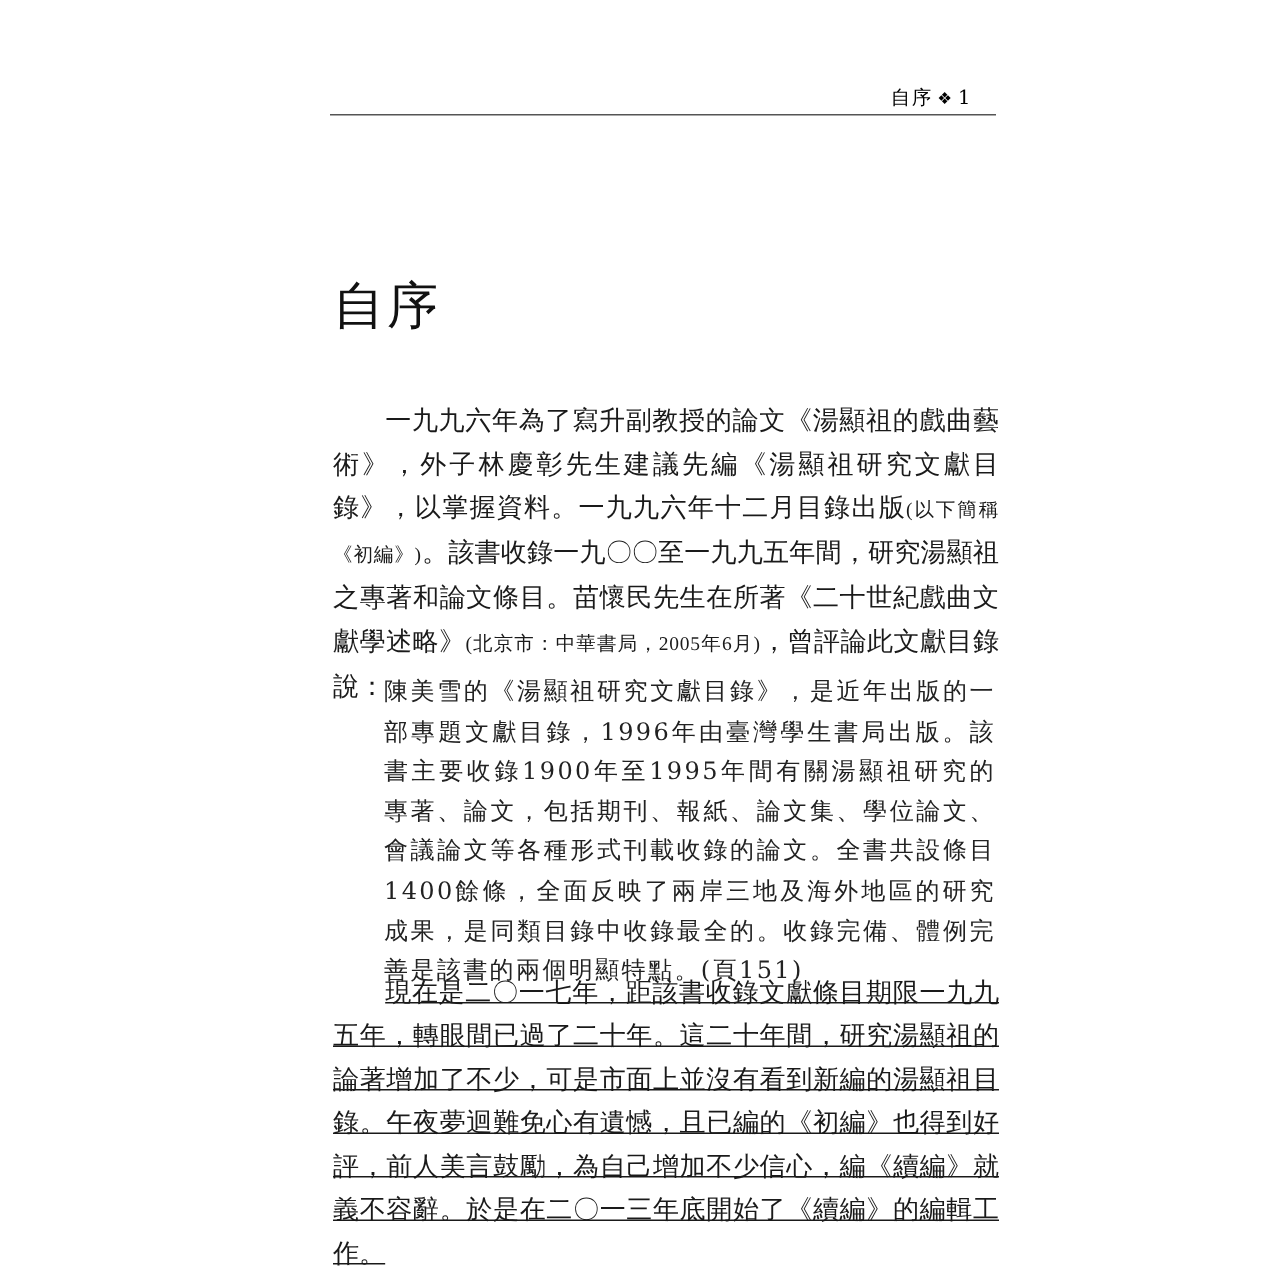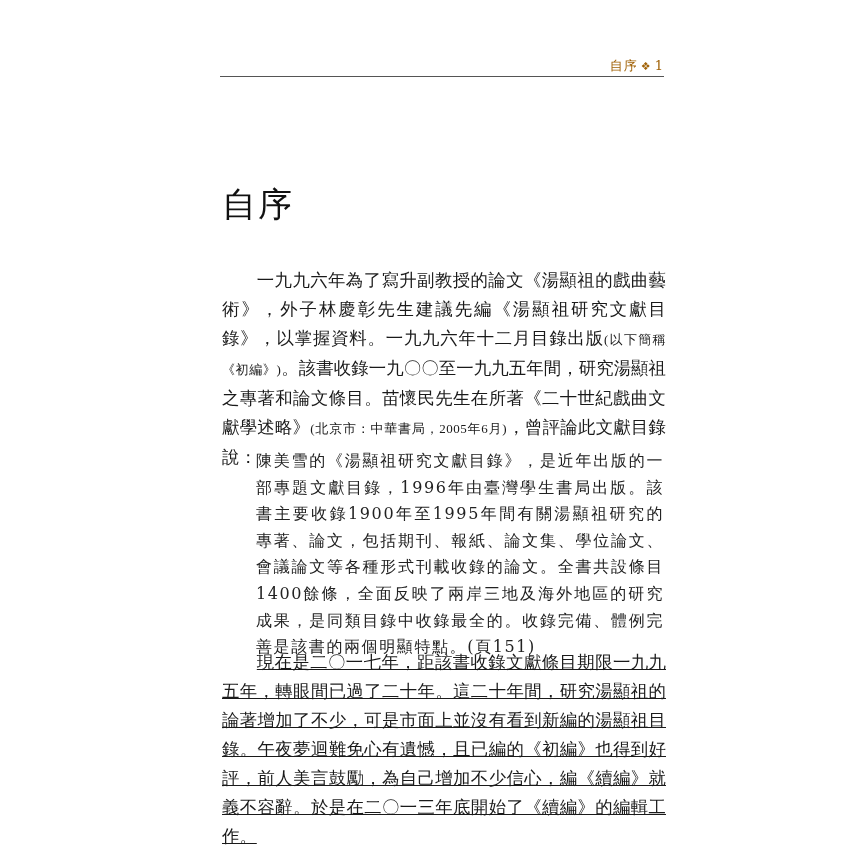--- a/index.html
+++ b/index.html
@@ -1,21 +1,21 @@
 <!DOCTYPE html>
 <html><head>
 <meta charset="utf-8">
 <style>
   html, body { margin: 0; padding: 0; background: #ffffff; }
   body { width: 850px; height: 850px; position: relative; overflow: hidden;
          font-family: "DejaVu Serif", "Liberation Serif", serif; color: #1a1a1a; }
   .running-head { position: absolute; left: 220px; top: 58px; width: 444px; height: 18px;
                   border-bottom: 1.5px solid #555; }
-  .running-head .rh-text { position: absolute; right: 0; top: 0; font-size: 13px; line-height: 16px;
-                           letter-spacing: 1px; color: #a16207; }
+  .running-head .rh-text { position: absolute; right: 16px; top: 0; font-size: 13px; line-height: 16px;
+                           letter-spacing: 1px; color: #000000; }
   .running-head .diamond { font-size: 11px; margin: 0 3px; }
   .title { position: absolute; left: 222px; top: 184px; font-size: 34px; line-height: 40px;
            letter-spacing: 2px; font-weight: normal; color: #111; margin: 0; }
   .para { position: absolute; left: 222px; width: 444px; font-size: 17.4px; line-height: 29px;
           margin: 0; text-align: justify; text-indent: 2em; color: #1a1a1a; }
   .para .small { font-size: 13px; letter-spacing: 0.5px; }
   .p1 { top: 266px; font-family: Liberation Serif, serif; }
   .quote { position: absolute; left: 256px; width: 408px; top: 448px; font-size: 16px;
            line-height: 26.6px; margin: 0; text-align: justify; letter-spacing: 1.6px; color: #222; }
   .p2 { top: 648px; text-decoration: underline; }

